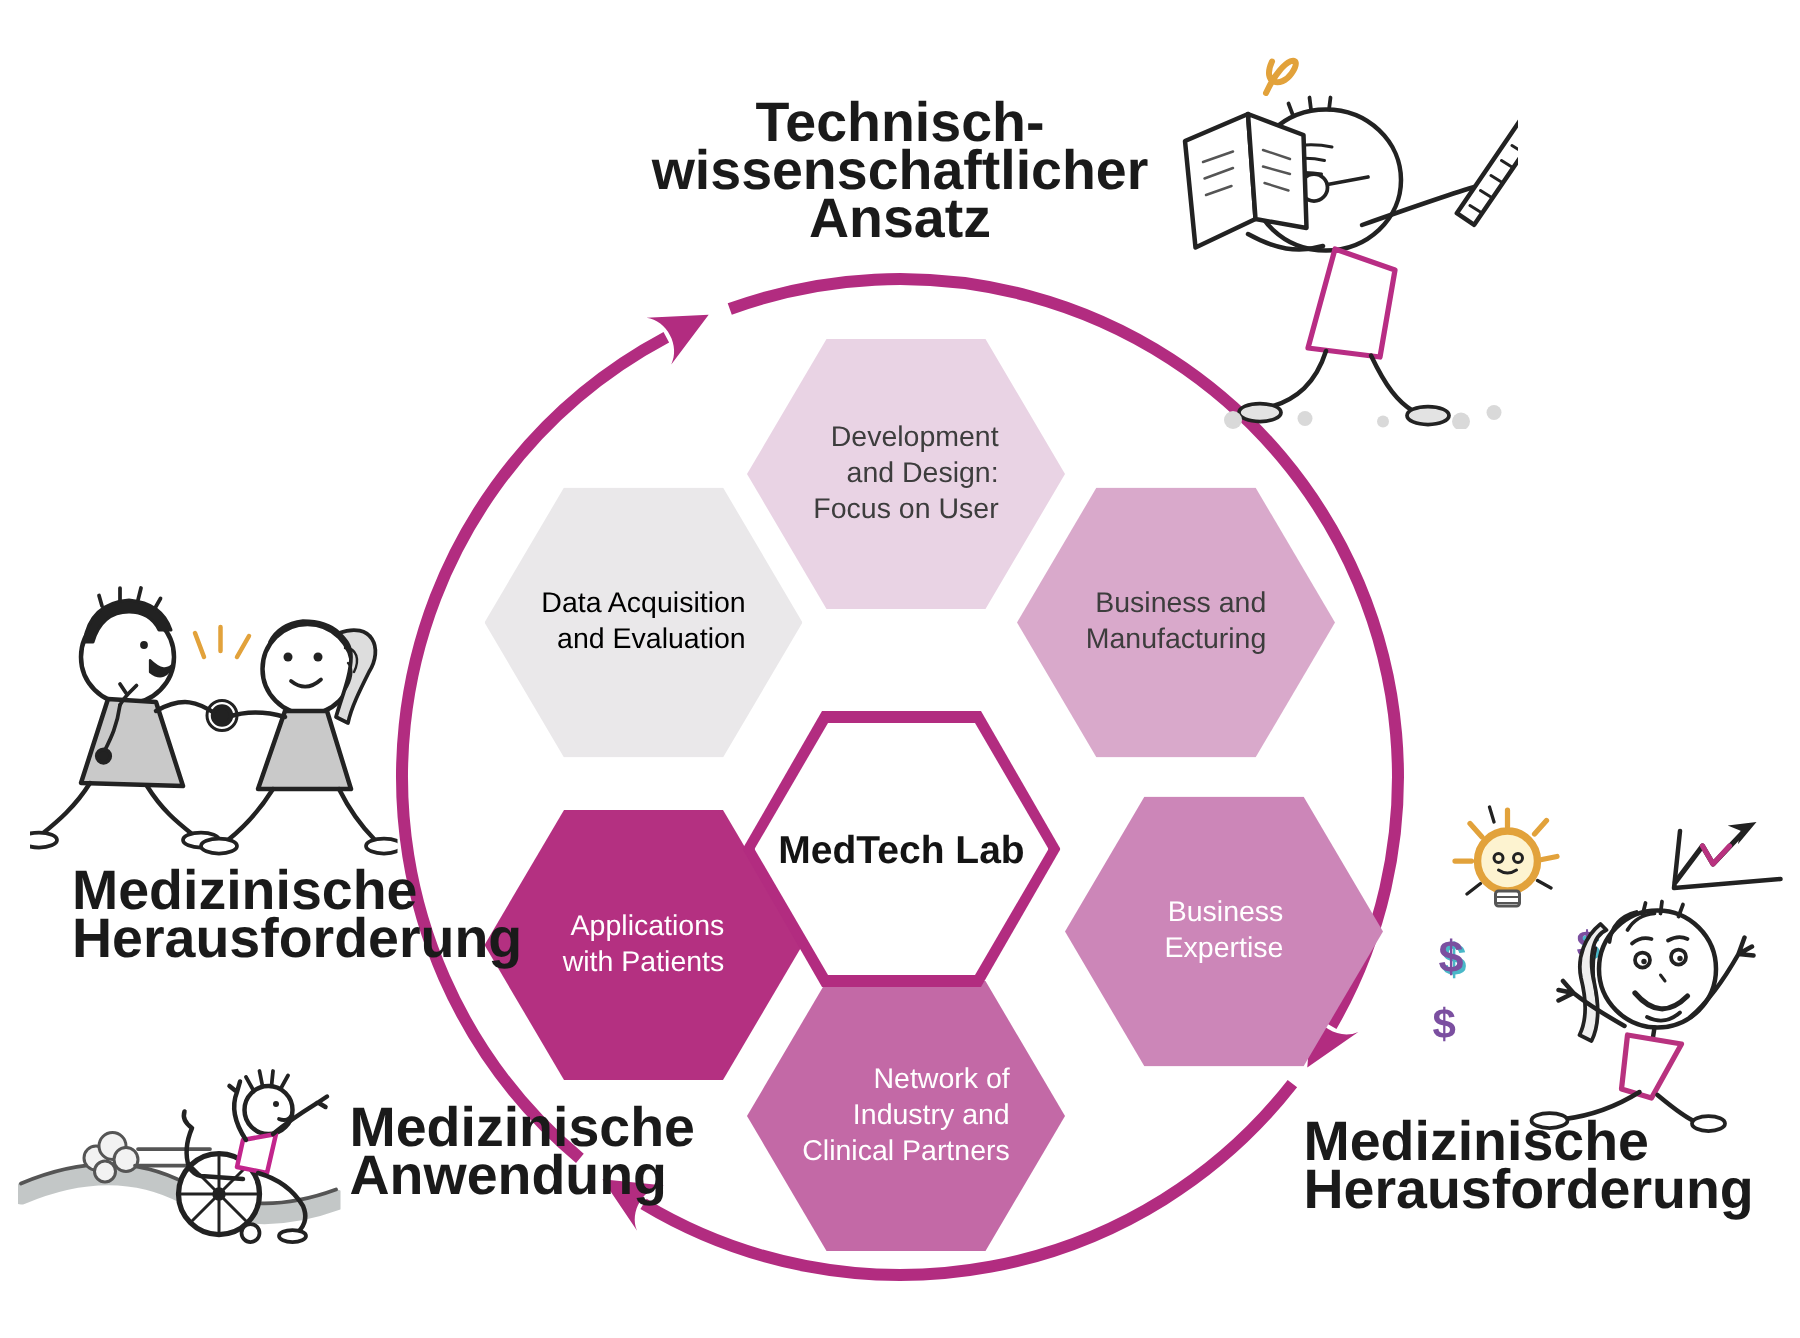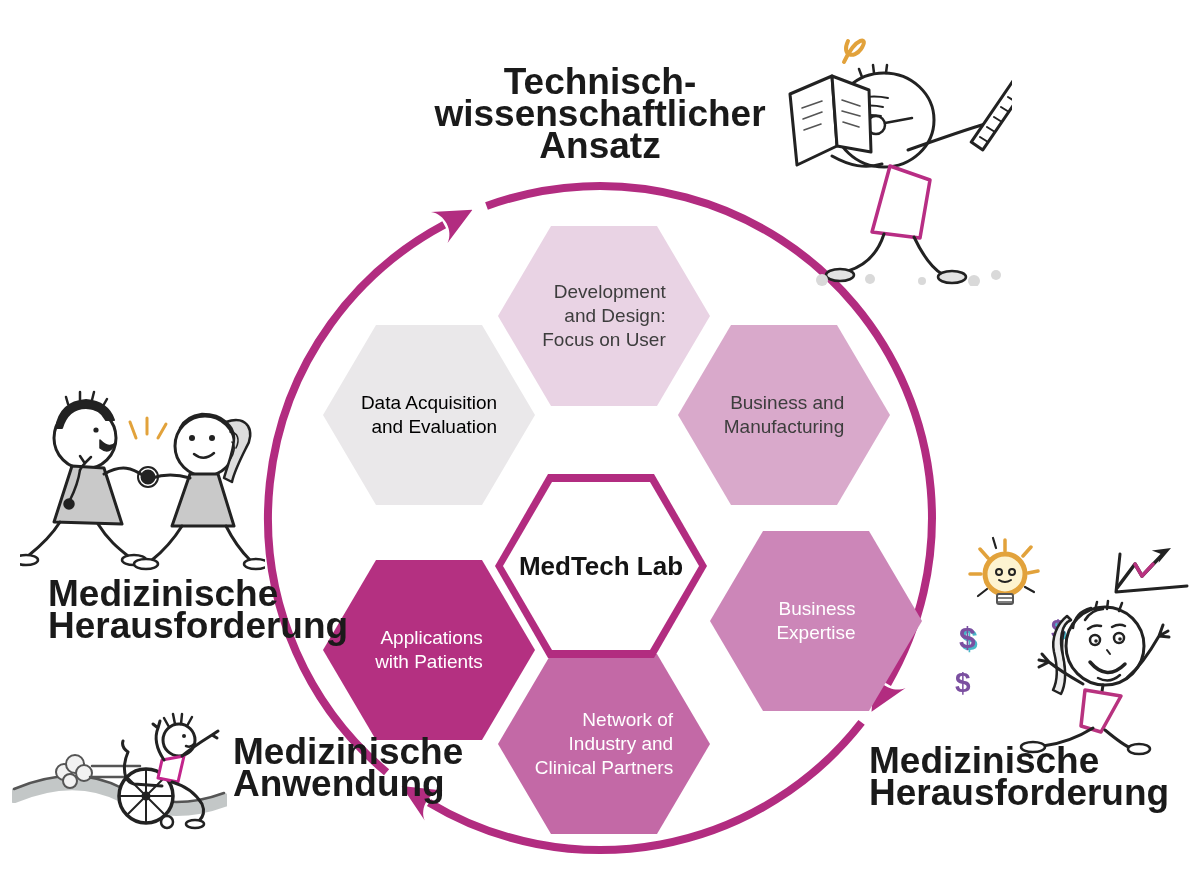--- a/index.html
+++ b/index.html
@@ -10,21 +10,21 @@
 
   
   .hex{position:absolute;width:212px;height:180px;
        clip-path:polygon(25% 0%,75% 0%,100% 50%,75% 100%,25% 100%,0% 50%);
        display:flex;align-items:center;justify-content:center;
        text-align:right;font-size:19px;line-height:24px;white-space:pre-line;
        color:#3d3d3d;}
   #hex-development{left:498px;top:226px;}
   #hex-data{left:323px;top:325px;}
   #hex-materials{left:678px;top:325px;}
-  #hex-applications{left:323px;top:560px;}
+  #hex-applications{left:323px;top:540px;}
   #hex-business{left:710px;top:531px;}
   #hex-network{left:498px;top:630px;margin-top:24px;}
 
   #hex-center{position:absolute;left:495px;top:426px;width:212px;height:184px;
        clip-path:polygon(25% 0%,75% 0%,100% 50%,75% 100%,25% 100%,0% 50%);
        background:var(--magenta,#b22c80);margin-top:48px;}
   #hex-center-inner{position:absolute;left:8px;top:8px;right:8px;bottom:8px;
        clip-path:polygon(25% 0%,75% 0%,100% 50%,75% 100%,25% 100%,0% 50%);
        background:#fff;display:flex;align-items:center;justify-content:center;
        font-size:26px;font-weight:700;color:#141414;}

